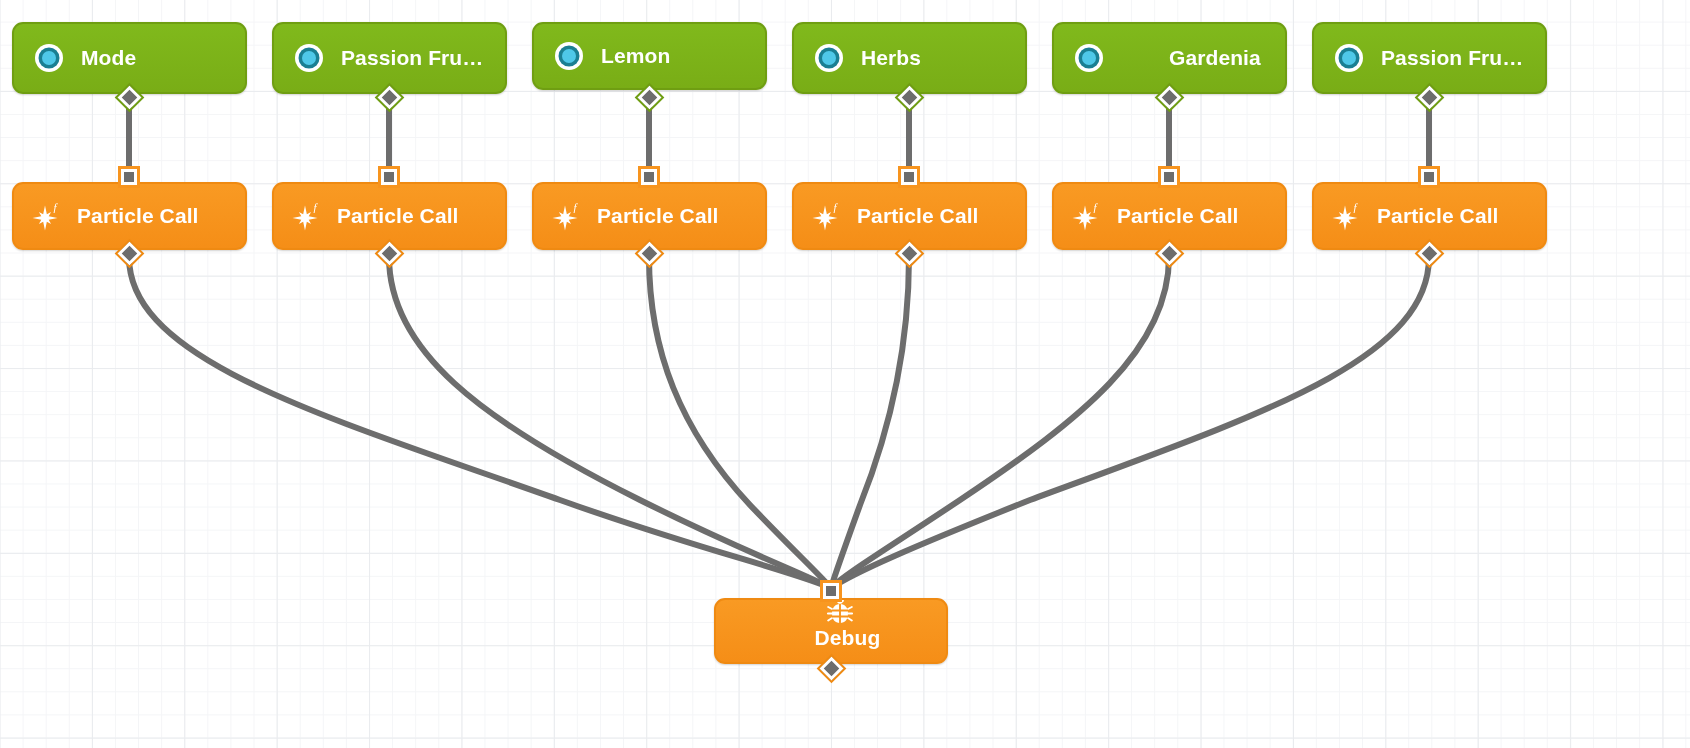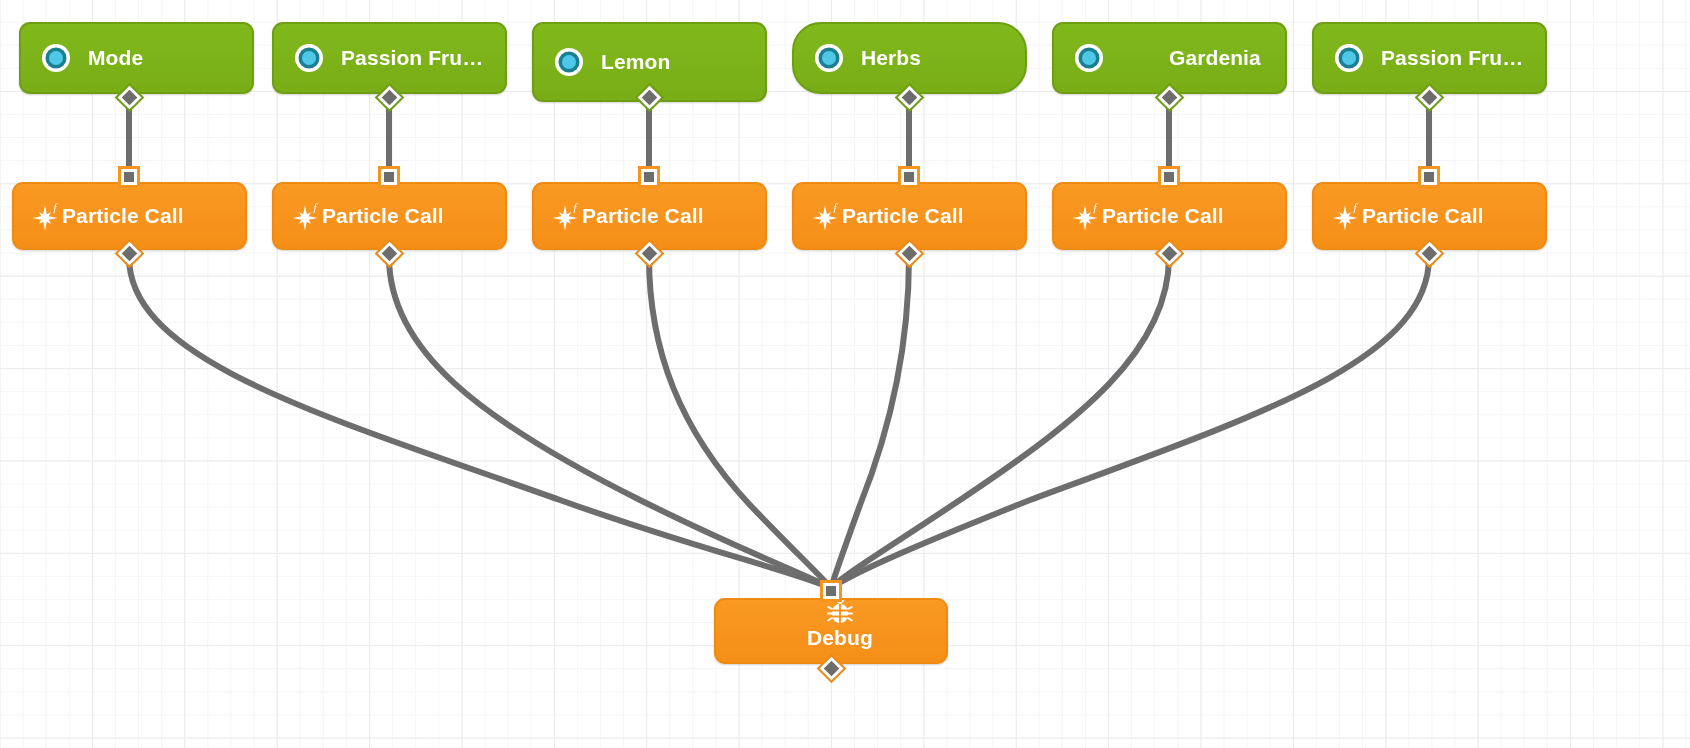--- a/index.html
+++ b/index.html
@@ -69,21 +69,21 @@
   .node-label {
     color: #ffffff;
     font-size: 21px;
     font-weight: bold;
     letter-spacing: 0.1px;
     white-space: nowrap;
     overflow: hidden;
   }
 
   .node-green .node-label { margin-left: 17px; }
-  .node-orange .node-label { }
+  .node-orange .node-label { margin-left: 15px; }
 
   .node-icon {
     flex: 0 0 auto;
     display: flex;
     align-items: center;
     justify-content: center;
     line-height: 0;
   }
 
   
@@ -129,51 +129,51 @@
       <line x1="1429" y1="100" x2="1429" y2="176" stroke="#6d6d6d" stroke-width="6"></line>
       <path d="M 129 257 C 129 360 320 415 560 500 C 700 550 790 570 831 588" fill="none" stroke="#6d6d6d" stroke-width="6" stroke-linecap="round"></path>
       <path d="M 389 257 C 389 350 480 420 640 500 C 740 550 800 572 831 588" fill="none" stroke="#6d6d6d" stroke-width="6" stroke-linecap="round"></path>
       <path d="M 649 257 C 649 350 680 430 750 505 C 795 552 820 575 831 588" fill="none" stroke="#6d6d6d" stroke-width="6" stroke-linecap="round"></path>
       <path d="M 909 257 C 909 350 890 430 860 505 C 843 552 834 577 831 588" fill="none" stroke="#6d6d6d" stroke-width="6" stroke-linecap="round"></path>
       <path d="M 1169 257 C 1169 350 1080 420 960 500 C 885 550 845 574 831 588" fill="none" stroke="#6d6d6d" stroke-width="6" stroke-linecap="round"></path>
       <path d="M 1429 257 C 1429 360 1260 415 1030 500 C 910 548 855 572 831 588" fill="none" stroke="#6d6d6d" stroke-width="6" stroke-linecap="round"></path>
     </svg>
 
   <div id="node-layer">
-      <div class="node node-green" style="left:12px;top:22px;width:235px;height:72px;margin-left:7px;">
+      <div class="node node-green" style="left:12px;top:22px;width:235px;height:72px;">
         <span class="node-icon">
           <svg width="30" height="30" viewBox="0 0 30 30">
             <circle cx="15" cy="15" r="14" fill="#ffffff"></circle>
             <circle cx="15" cy="15" r="10.5" fill="#1b7f92"></circle>
             <circle cx="15" cy="15" r="7" fill="#4fc8e8"></circle>
           </svg>
         </span>
         <span class="node-label">Mode</span>
       </div>
       <div class="node node-green" style="left:272px;top:22px;width:235px;height:72px;">
         <span class="node-icon">
           <svg width="30" height="30" viewBox="0 0 30 30">
             <circle cx="15" cy="15" r="14" fill="#ffffff"></circle>
             <circle cx="15" cy="15" r="10.5" fill="#1b7f92"></circle>
             <circle cx="15" cy="15" r="7" fill="#4fc8e8"></circle>
           </svg>
         </span>
         <span class="node-label">Passion Fru…</span>
       </div>
-      <div class="node node-green" style="left:532px;top:22px;width:235px;height:80px;">
+      <div class="node node-green" style="left:532px;top:22px;width:235px;height:68px;">
         <span class="node-icon">
           <svg width="30" height="30" viewBox="0 0 30 30">
             <circle cx="15" cy="15" r="14" fill="#ffffff"></circle>
             <circle cx="15" cy="15" r="10.5" fill="#1b7f92"></circle>
             <circle cx="15" cy="15" r="7" fill="#4fc8e8"></circle>
           </svg>
         </span>
         <span class="node-label">Lemon</span>
       </div>
-      <div class="node node-green" style="left:792px;top:22px;width:235px;height:72px;border-radius:29px;">
+      <div class="node node-green" style="left:792px;top:22px;width:235px;height:72px;">
         <span class="node-icon">
           <svg width="30" height="30" viewBox="0 0 30 30">
             <circle cx="15" cy="15" r="14" fill="#ffffff"></circle>
             <circle cx="15" cy="15" r="10.5" fill="#1b7f92"></circle>
             <circle cx="15" cy="15" r="7" fill="#4fc8e8"></circle>
           </svg>
         </span>
         <span class="node-label">Herbs</span>
       </div>
       <div class="node node-green" style="left:1052px;top:22px;width:235px;height:72px;gap:48px;">

